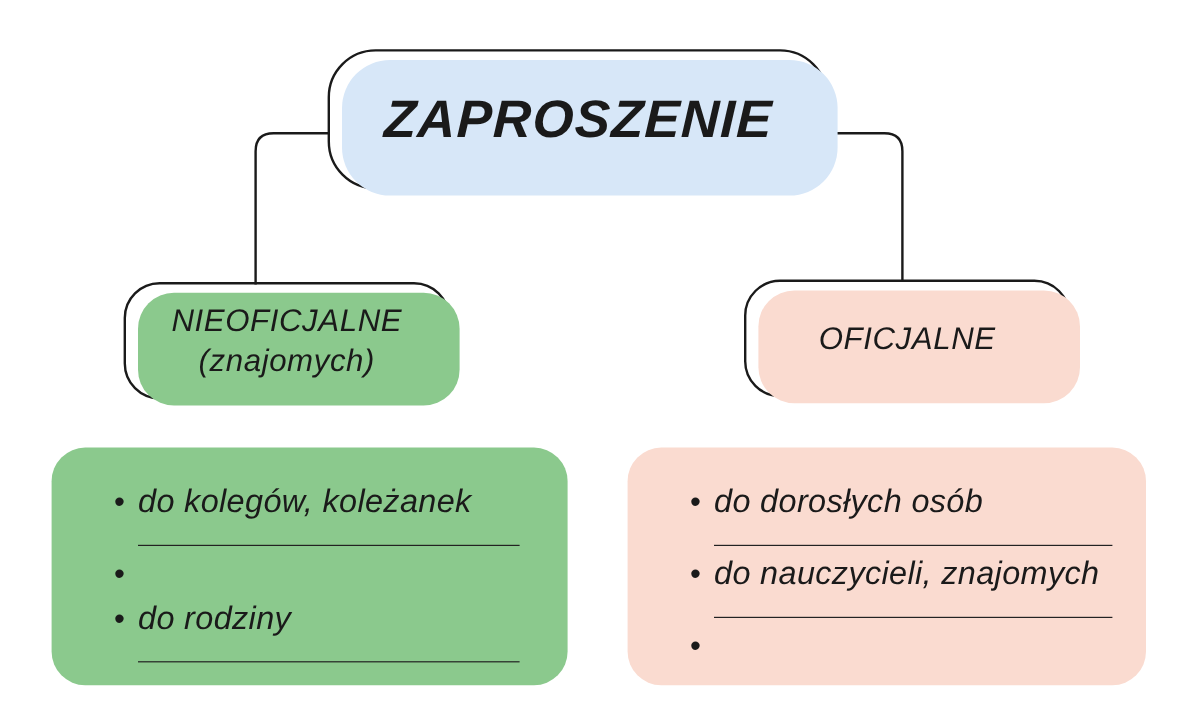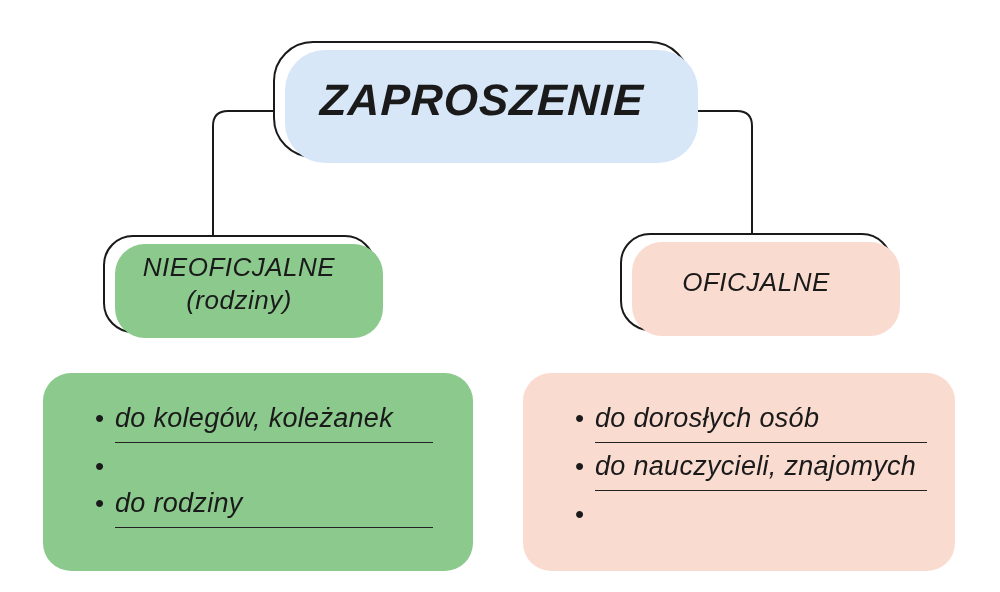--- a/index.html
+++ b/index.html
@@ -29,41 +29,41 @@
 
   
   .panel{position:absolute;z-index:2;top:373px;height:198px;border-radius:28px;
     box-sizing:border-box;padding:31px 0 0 52px;}
   .panel-informal{left:43px;width:430px;background:var(--green);}
   .panel-formal{left:523px;width:432px;background:var(--peach);}
   ul.items{list-style:none;margin:0;padding:0;}
   li.item{display:flex;align-items:flex-start;margin-bottom:9px;}
   .bullet{width:20px;flex:0 0 20px;font-size:26px;line-height:28px;font-style:normal;}
   .item-text{font-size:27px;font-style:italic;line-height:28px;letter-spacing:.3px;
-    padding-bottom:10px;border-bottom:1.6px solid #222;}
+    padding-bottom:22px;border-bottom:1.6px solid #222;}
   .panel-informal .item-text{width:318px;}
   .panel-formal .item-text{width:332px;}
 </style>
 </head>
 <body>
 
 <div class="canvas">
 
   <svg class="connectors" width="1000" height="592" viewBox="0 0 1000 592">
     <path d="M 274 111 L 228 111 Q 213 111 213 126 L 213 237" fill="none" stroke="#1a1a1a" stroke-width="2"></path>
     <path d="M 689 111 L 737 111 Q 752 111 752 126 L 752 235" fill="none" stroke="#1a1a1a" stroke-width="2"></path>
   </svg>
 
   <div class="bubble bubble-root">
     <div class="title">ZAPROSZENIE</div>
   </div>
 
   <div class="bubble bubble-branch bubble-informal">
     <div class="label-line">NIEOFICJALNE</div>
-    <div class="label-line">(rodziny)</div>
+    <div class="label-line">(znajomych)</div>
   </div>
 
   <div class="bubble bubble-branch bubble-formal">
     <div class="label-line">OFICJALNE</div>
 
   </div>
 
   <div class="panel panel-informal">
     <ul class="items">
       <li class="item">

